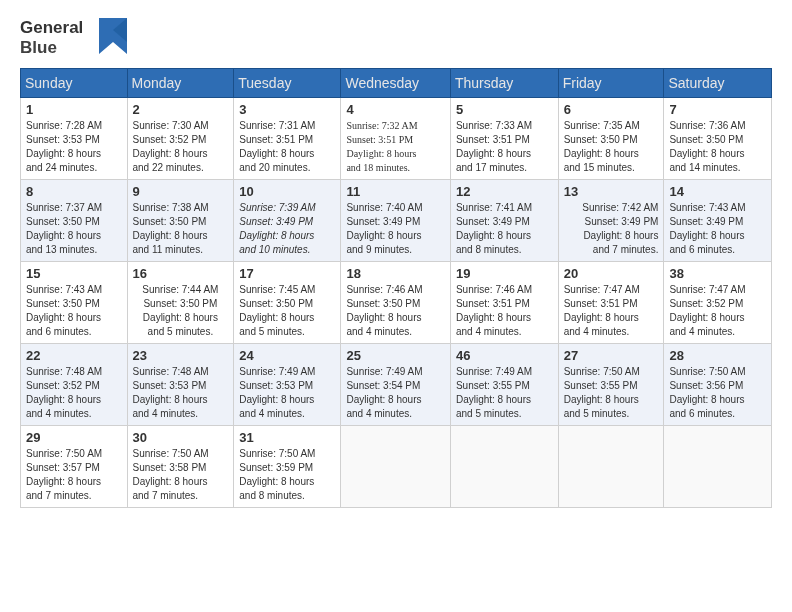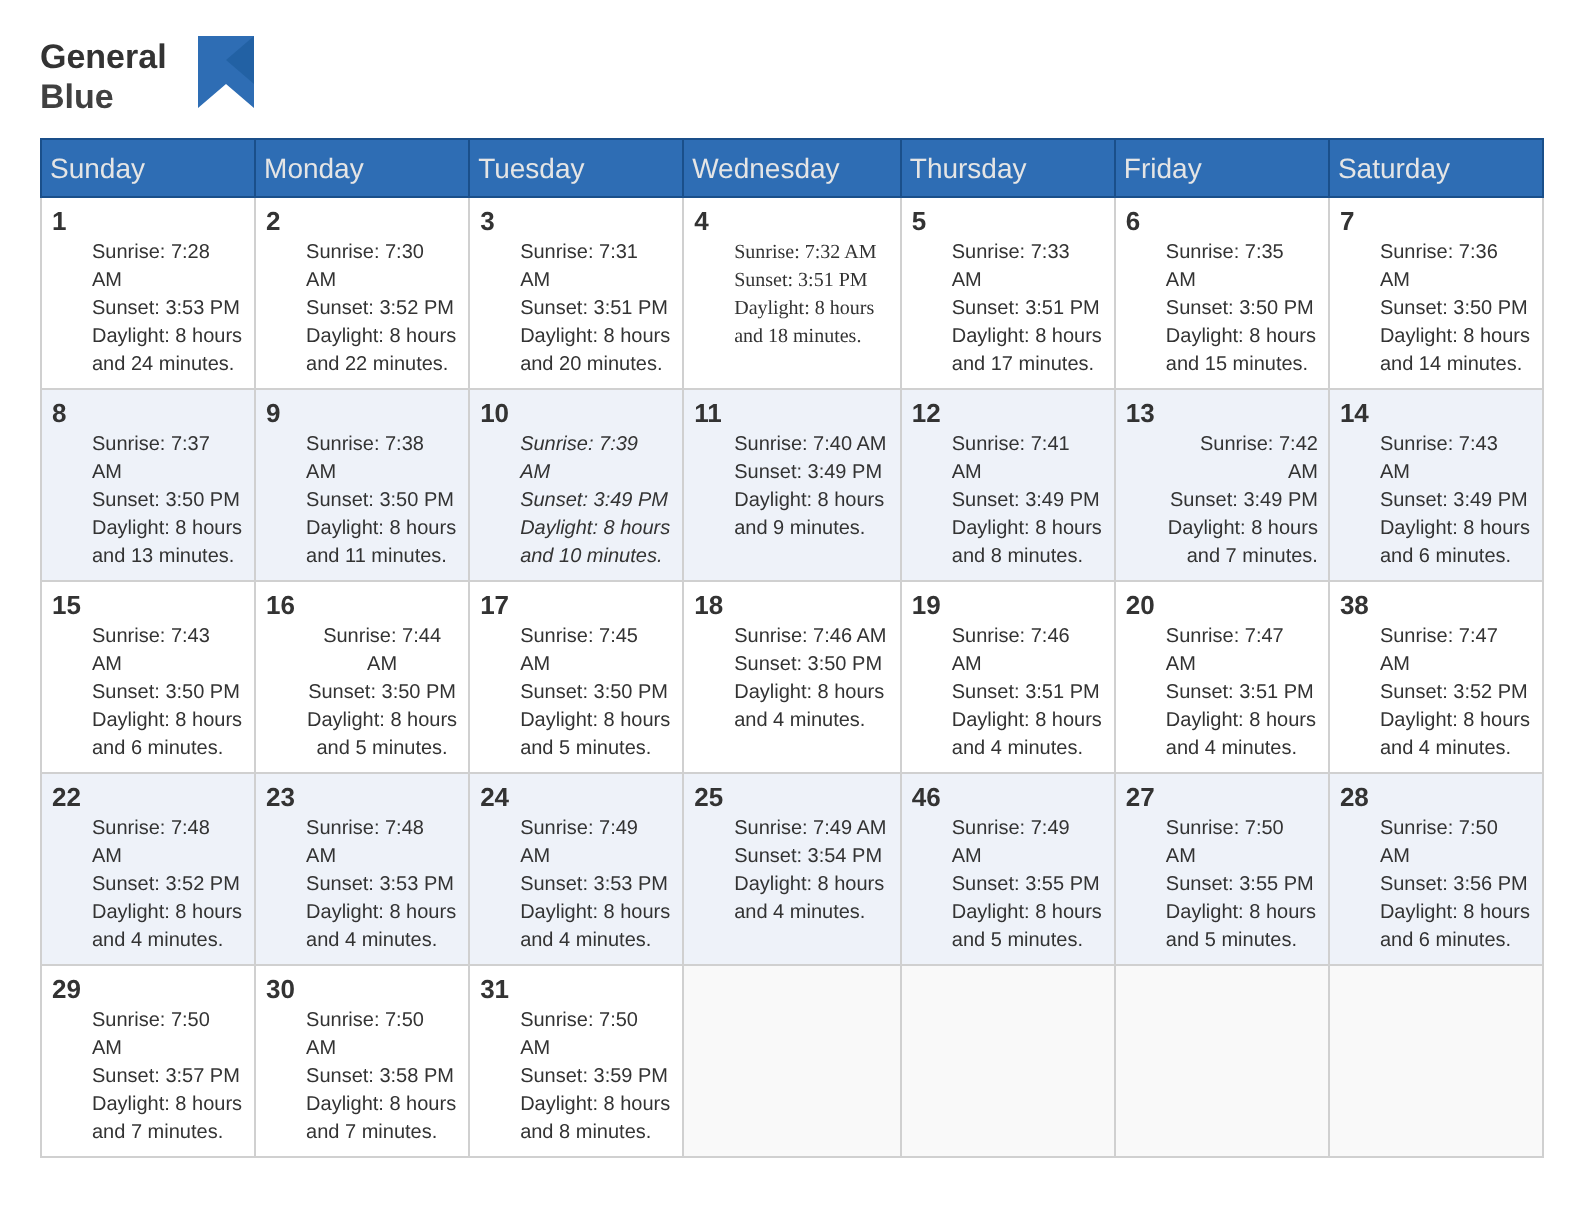--- a/index.html
+++ b/index.html
@@ -68,21 +68,20 @@
     .day-number {
       font-size: 13px;
       font-weight: bold;
       display: block;
       margin-bottom: 2px;
     }
     .day-info {
       font-size: 10px;
       line-height: 1.4;
       color: #333;
-      margin-left: 20px;
     }
     .empty-cell {
       background: #f9f9f9 !important;
     }
     .calendar tbody tr:nth-child(odd) td {
       background: #ffffff;
     }
     .calendar tbody tr:nth-child(even) td {
       background: #eef2f9;
     }

